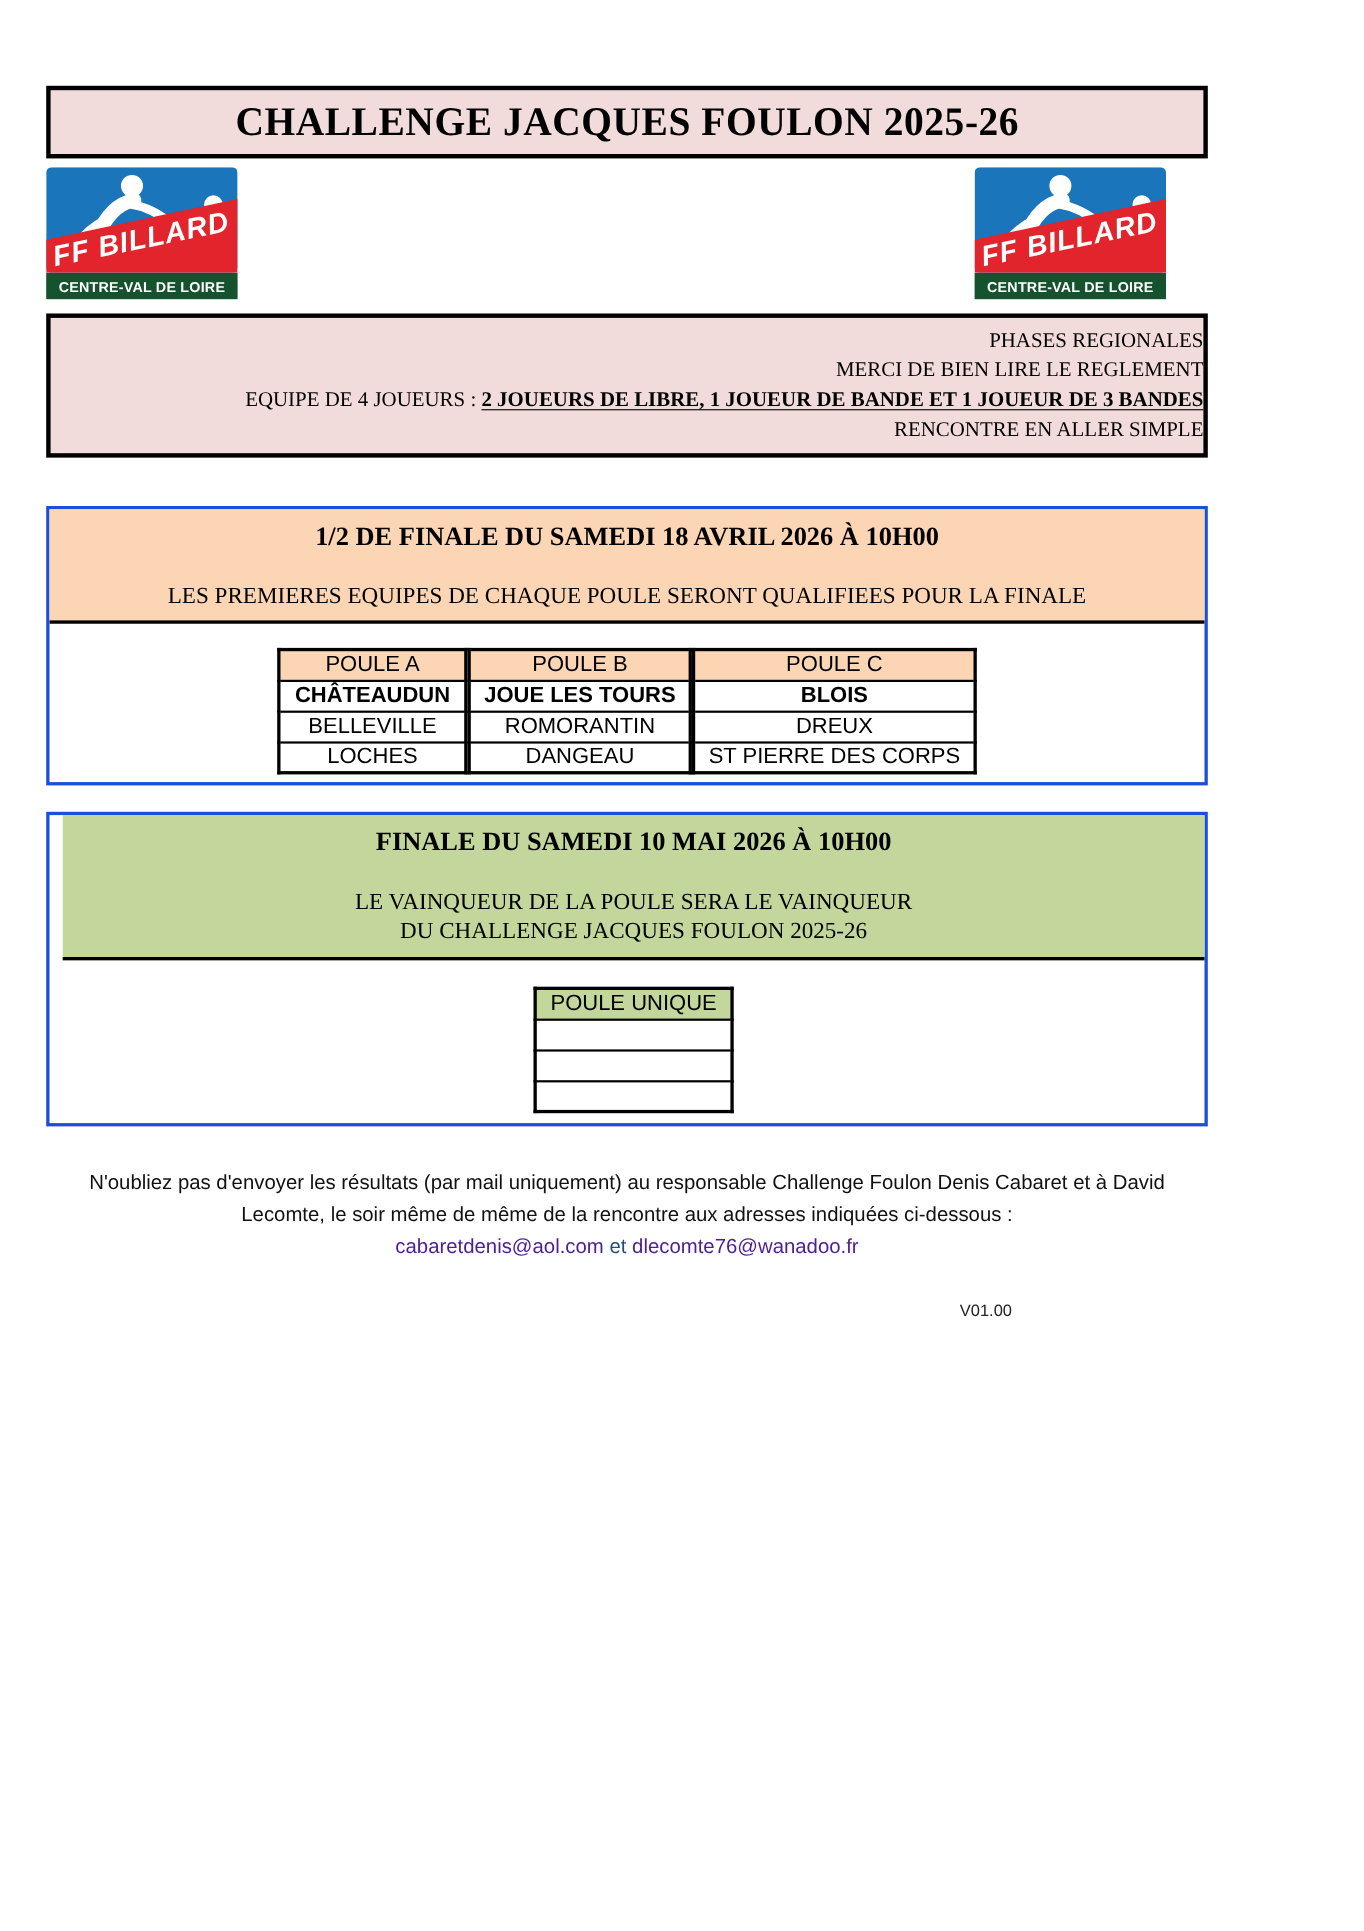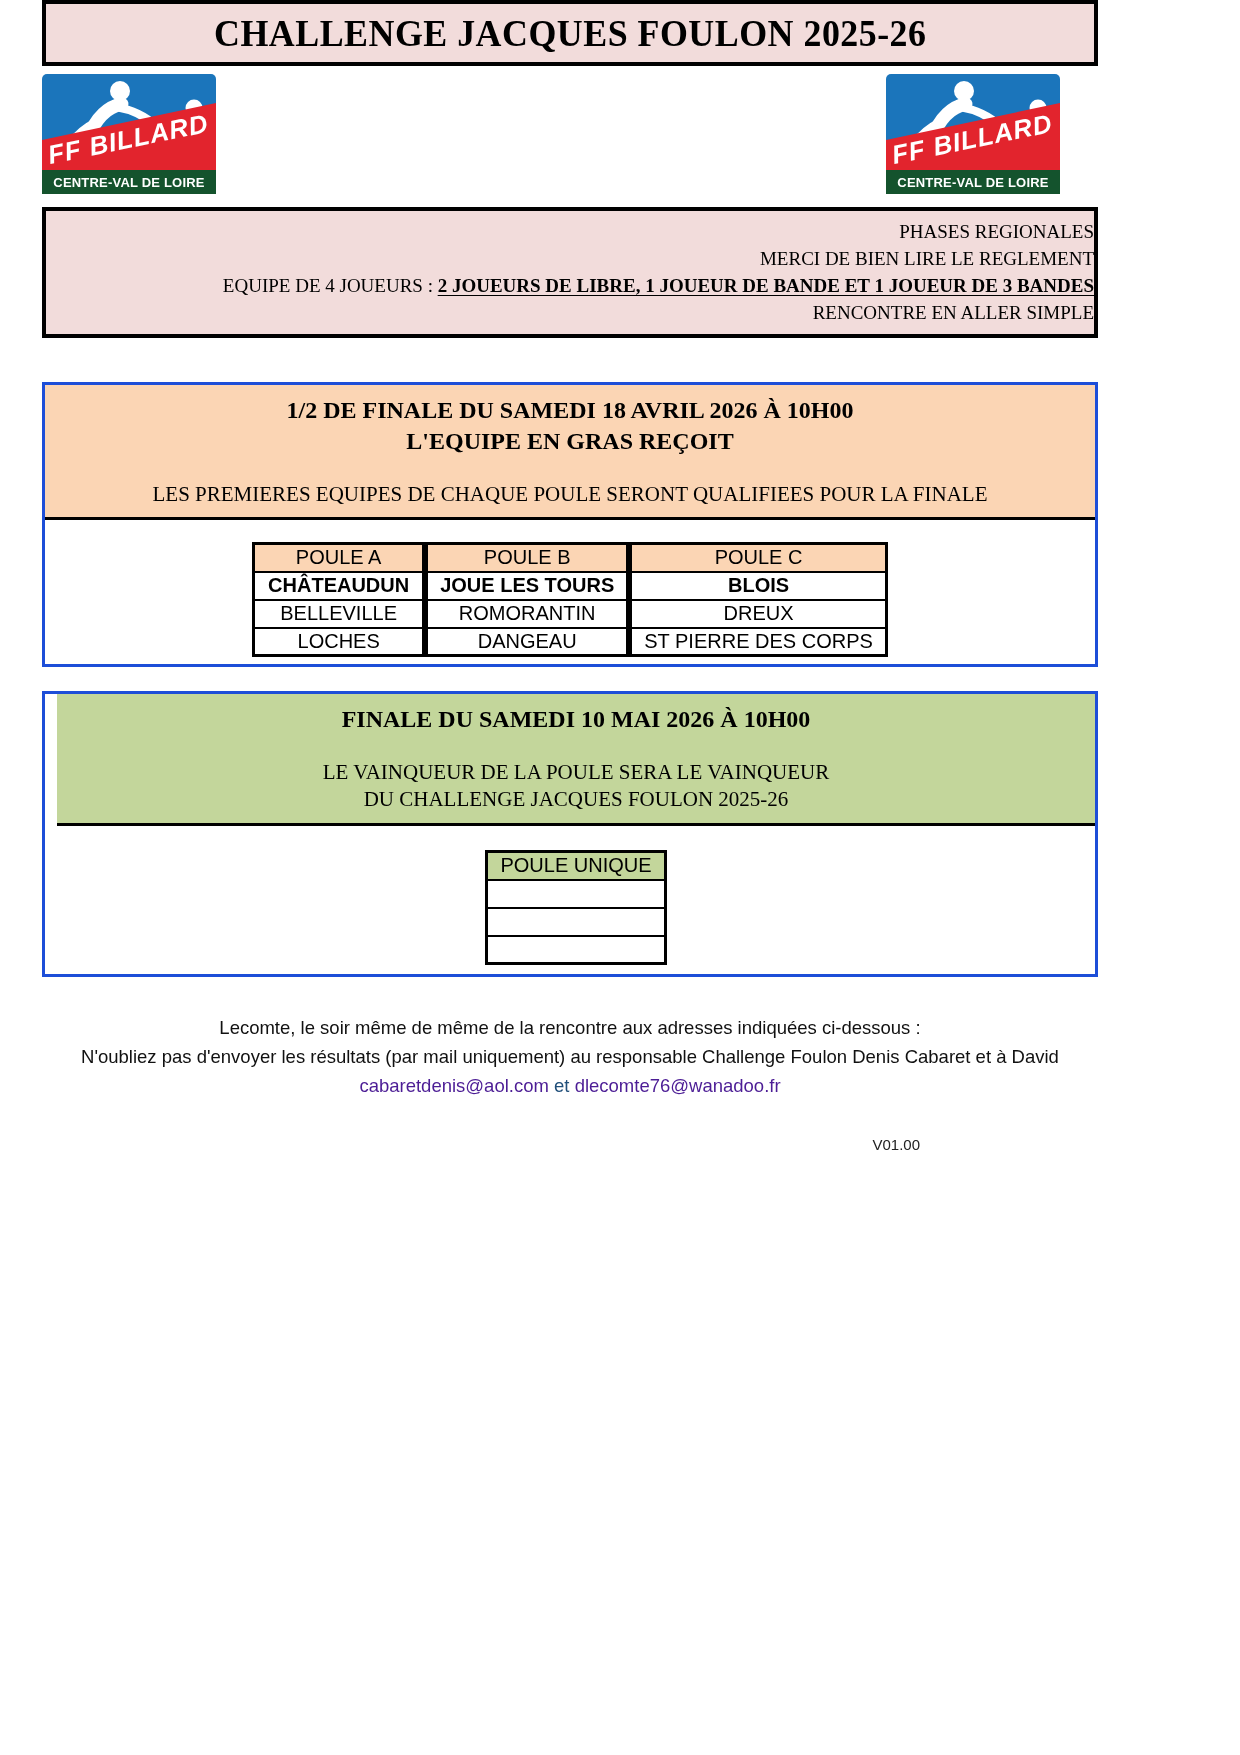--- a/index.html
+++ b/index.html
@@ -10,20 +10,21 @@
     height: 1755px;
     background: #ffffff;
     overflow: hidden;
     font-family: "Liberation Serif", serif;
     color: #000;
   }
   .content { margin-left: 42px; width: 1056px; }
 
   
   .title-box {
+    margin-top: 78px;
     border: 4px solid #000;
     background: #F2DCDB;
     height: 66px;
     display: flex;
     align-items: center;
     justify-content: center;
   }
   .title-box .title-text {
     font-size: 37px;
     font-weight: bold;
@@ -188,21 +189,20 @@
     <div class="info-box">
       <div>PHASES REGIONALES</div>
       <div>MERCI DE BIEN LIRE LE REGLEMENT</div>
       <div><span>EQUIPE DE 4 JOUEURS : </span><span class="bold-underline">2 JOUEURS DE LIBRE, 1 JOUEUR DE BANDE ET 1 JOUEUR DE 3 BANDES</span></div>
       <div>RENCONTRE EN ALLER SIMPLE</div>
     </div>
 
     <div class="section-container semi-container">
       <div class="section-header semi-header">
         <div class="h-bold">1/2 DE FINALE DU SAMEDI 18 AVRIL 2026 À 10H00</div>
-        <div class="h-bold">L'EQUIPE EN GRAS REÇOIT</div>
         <div class="blank-line"></div>
         <div class="h-reg">LES PREMIERES EQUIPES DE CHAQUE POULE SERONT QUALIFIEES POUR LA FINALE</div>
       </div>
       <div class="pools-row">
 
         <table class="pool-table w-a">
           <tbody>
               <tr>
                 <td class="pool-header-orange">POULE A</td>
               </tr>
@@ -276,21 +276,21 @@
               </tr>
           <tr>
                 <td></td>
               </tr>
         </tbody>
           </table>
       </div>
     </div>
 
     <div class="footer-note">
+      <div>N'oubliez pas d'envoyer les résultats (par mail uniquement) au responsable Challenge Foulon Denis Cabaret et à David</div>
       <div>Lecomte, le soir même de même de la rencontre  aux adresses indiquées ci-dessous :</div>
-      <div>N'oubliez pas d'envoyer les résultats (par mail uniquement) au responsable Challenge Foulon Denis Cabaret et à David</div>
       <div class="email-line"><span class="email">cabaretdenis@aol.com</span><span> et </span><span class="email">dlecomte76@wanadoo.fr</span></div>
     </div>
 
     <div class="version-line">V01.00</div>
 
   </div>
 </div>
 
 </body></html>

